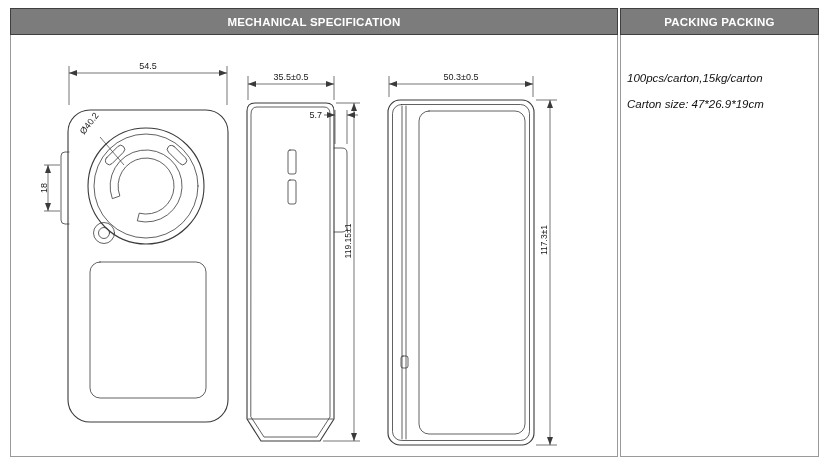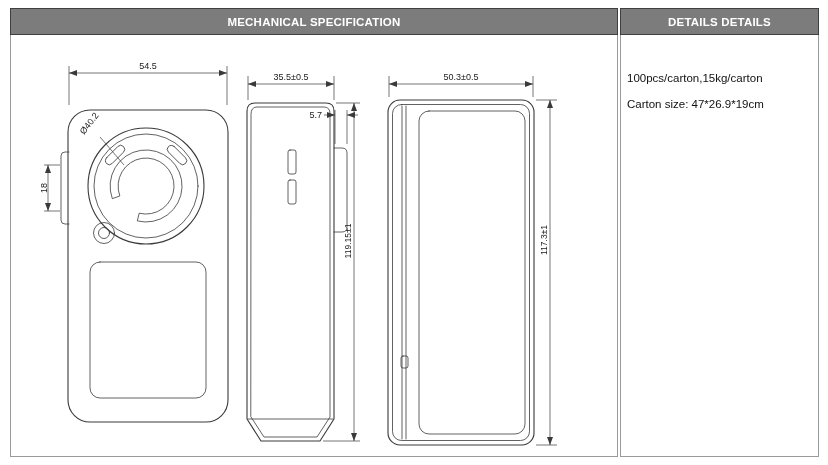--- a/index.html
+++ b/index.html
@@ -9,21 +9,21 @@
   .col { position:absolute; top:8px; }
   .col-left  { left:10px;  width:608px; }
   .col-right { left:620px; width:199px; }
   .hdr {
     height:27px; background:#7c7c7c; border:1px solid #3f3f3f;
     color:#ffffff; font-weight:bold; font-size:11.5px; letter-spacing:.2px;
     display:flex; align-items:center; justify-content:center;
   }
   .cell { border:1px solid #9a9a9a; border-top:none; background:#fff; height:422px; }
   .cell-packing { padding:30px 4px 0 6px; }
-  .pack-line { font-size:11.5px; color:#111; line-height:26px; white-space:nowrap; }
+  .pack-line { font-size:11.5px; color:#111; line-height:26px; white-space:nowrap;font-style:italic; }
   svg.drawing { position:absolute; left:0; top:0; pointer-events:none; }
   .outline { fill:none; stroke:#3a3a3a; stroke-width:1.1; stroke-linejoin:round; stroke-linecap:round; }
   .thin    { stroke-width:0.8; }
   .dims    { fill:none; stroke:#3a3a3a; stroke-width:0.7; }
   .dimtext { fill:#1a1a1a; font-family:"Liberation Sans", sans-serif; font-size:9px; }
   .dimtext-sm { font-size:8.5px; }
 </style>
 </head>
 <body>
 
@@ -31,21 +31,21 @@
 
   <div class="col col-left">
     <div class="hdr">
       <span>MECHANICAL SPECIFICATION</span>
     </div>
     <div class="cell cell-drawings"></div>
   </div>
 
   <div class="col col-right">
     <div class="hdr">
-      <span>DETAILS DETAILS</span>
+      <span>PACKING PACKING</span>
     </div>
     <div class="cell cell-packing">
       <div class="pack-line">100pcs/carton,15kg/carton</div>
       <div class="pack-line">Carton size: 47*26.9*19cm</div>
     </div>
   </div>
 
   <svg class="drawing" width="828" height="465" viewBox="0 0 828 465">
     <defs>
       <marker id="arw" viewBox="0 0 8 7" refX="8" refY="3.5" markerWidth="8" markerHeight="7" orient="auto-start-reverse" markerUnits="userSpaceOnUse">

